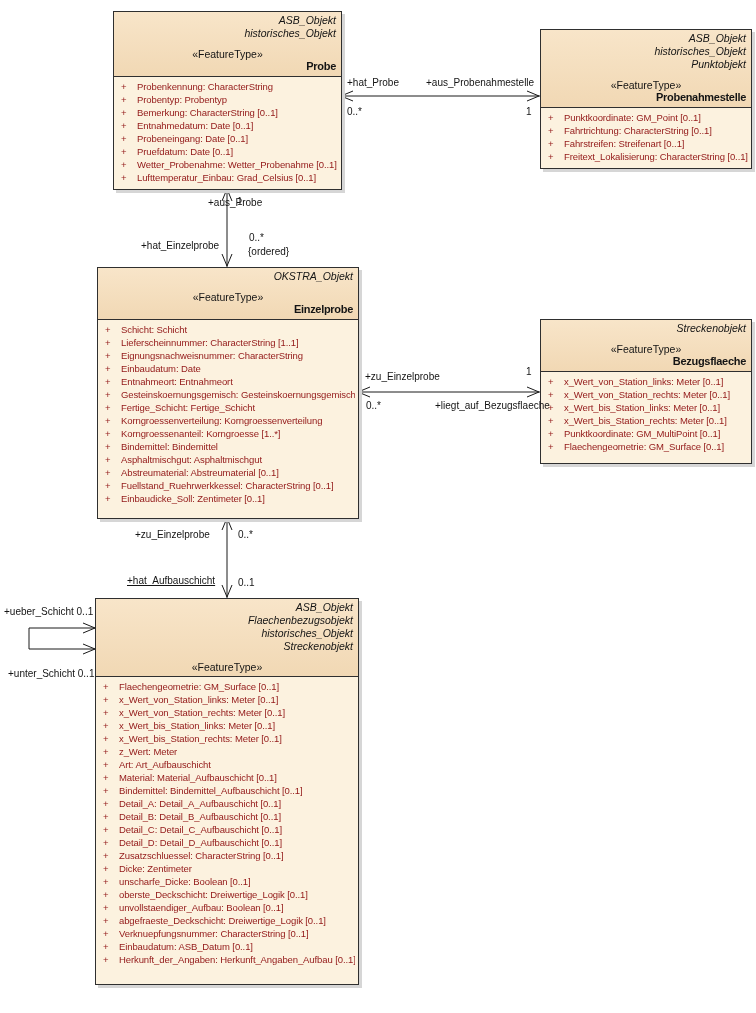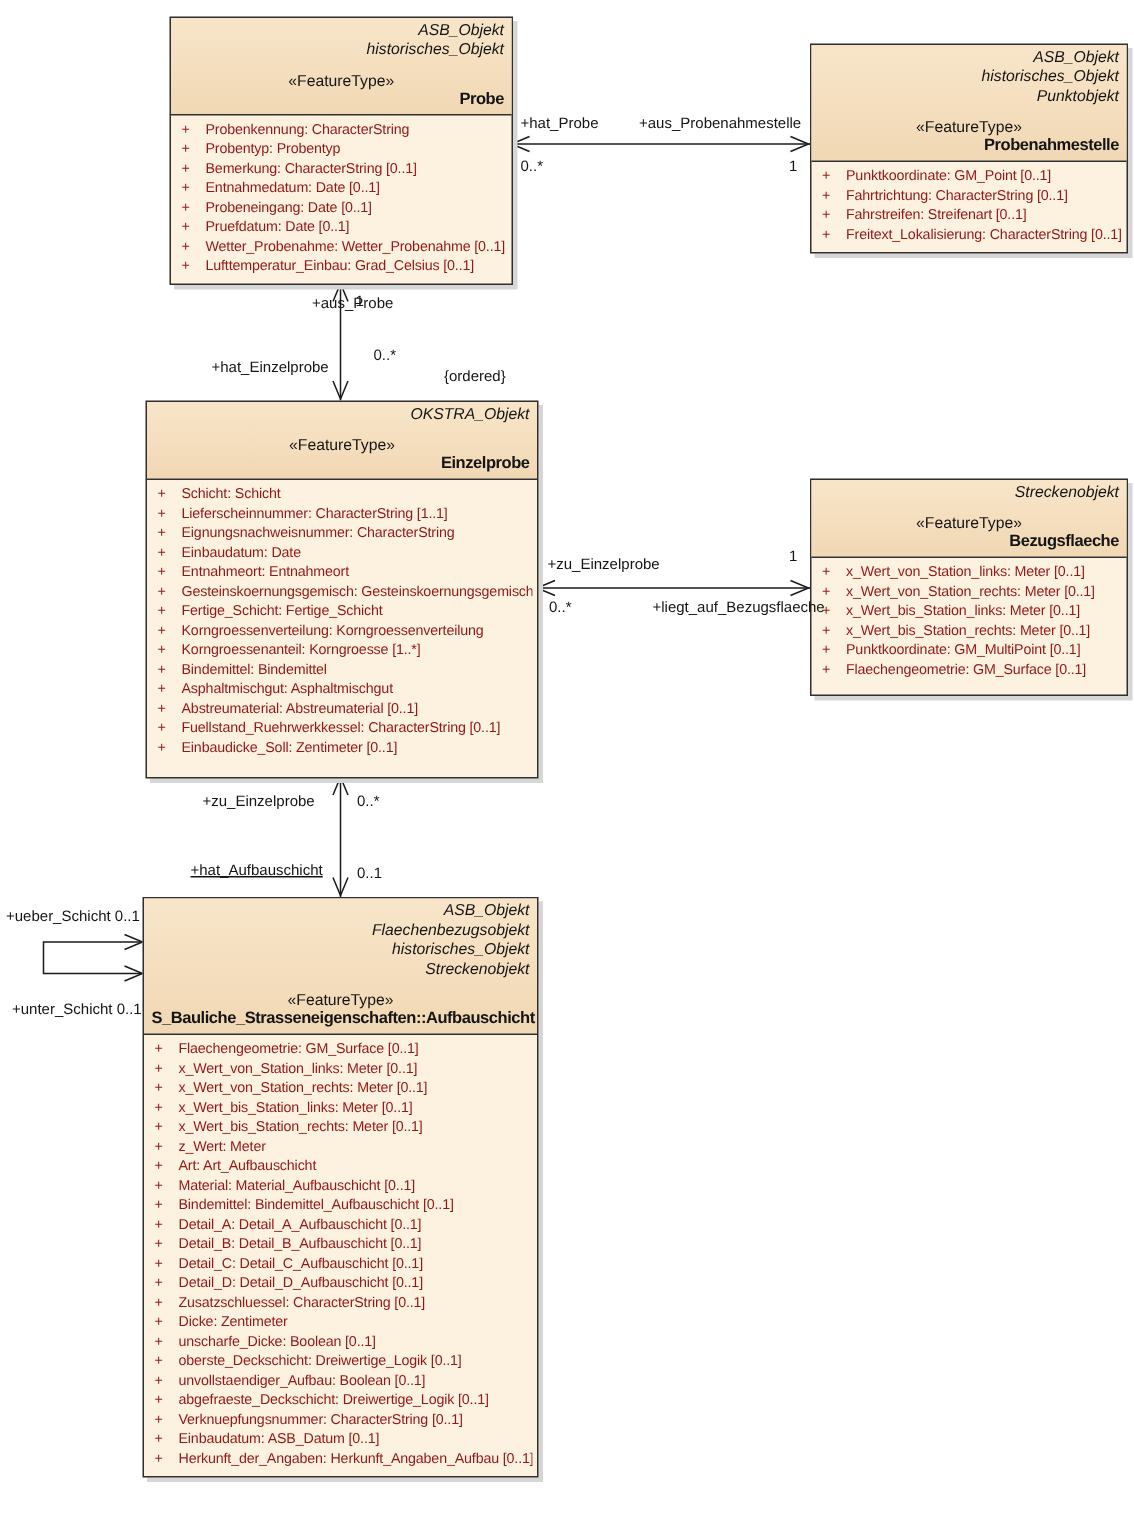--- a/index.html
+++ b/index.html
@@ -250,21 +250,20 @@
 
   <div class="uml-class" style="left:95px;top:598px;width:262px;height:385px;">
     <div class="uml-hdr">
       <div>
           <div class="parent-line">ASB_Objekt</div>
           <div class="parent-line">Flaechenbezugsobjekt</div>
           <div class="parent-line">historisches_Objekt</div>
           <div class="parent-line">Streckenobjekt</div>
         </div>
       <div class="stereo">«FeatureType»</div>
-      <div class="cname">S_Bauliche_Strasseneigenschaften::Aufbauschicht</div>
     </div>
     <div class="uml-attrs">
         <div class="attr-row">
           <span class="vis">+</span>
           <span>Flaechengeometrie: GM_Surface [0..1]</span>
         </div>
         <div class="attr-row">
           <span class="vis">+</span>
           <span>x_Wert_von_Station_links: Meter [0..1]</span>
         </div>
@@ -353,21 +352,21 @@
 
   <div class="assoc-label" style="left:347px;top:77px;">+hat_Probe</div>
   <div class="assoc-label" style="left:347px;top:106px;">0..*</div>
   <div class="assoc-label" style="left:426px;top:77px;">+aus_Probenahmestelle</div>
   <div class="assoc-label" style="left:526px;top:106px;">1</div>
 
   <div class="assoc-label" style="left:160px;top:197px;margin-left:48px;">+aus_Probe</div>
   <div class="assoc-label" style="left:237px;top:196px;">1</div>
   <div class="assoc-label" style="left:141px;top:240px;">+hat_Einzelprobe</div>
   <div class="assoc-label" style="left:249px;top:232px;">0..*</div>
-  <div class="assoc-label" style="left:248px;top:246px;margin-left:48px;">{ordered}</div>
+  <div class="assoc-label" style="left:248px;top:246px;">{ordered}</div>
 
   <div class="assoc-label" style="left:365px;top:371px;">+zu_Einzelprobe</div>
   <div class="assoc-label" style="left:366px;top:400px;">0..*</div>
   <div class="assoc-label" style="left:526px;top:366px;">1</div>
   <div class="assoc-label" style="left:423px;top:400px;margin-left:12px;">+liegt_auf_Bezugsflaeche</div>
 
   <div class="assoc-label" style="left:135px;top:529px;">+zu_Einzelprobe</div>
   <div class="assoc-label" style="left:238px;top:529px;">0..*</div>
   <div class="assoc-label" style="left:127px;top:575px;text-decoration:underline;">+hat_Aufbauschicht</div>
   <div class="assoc-label" style="left:238px;top:577px;">0..1</div>

